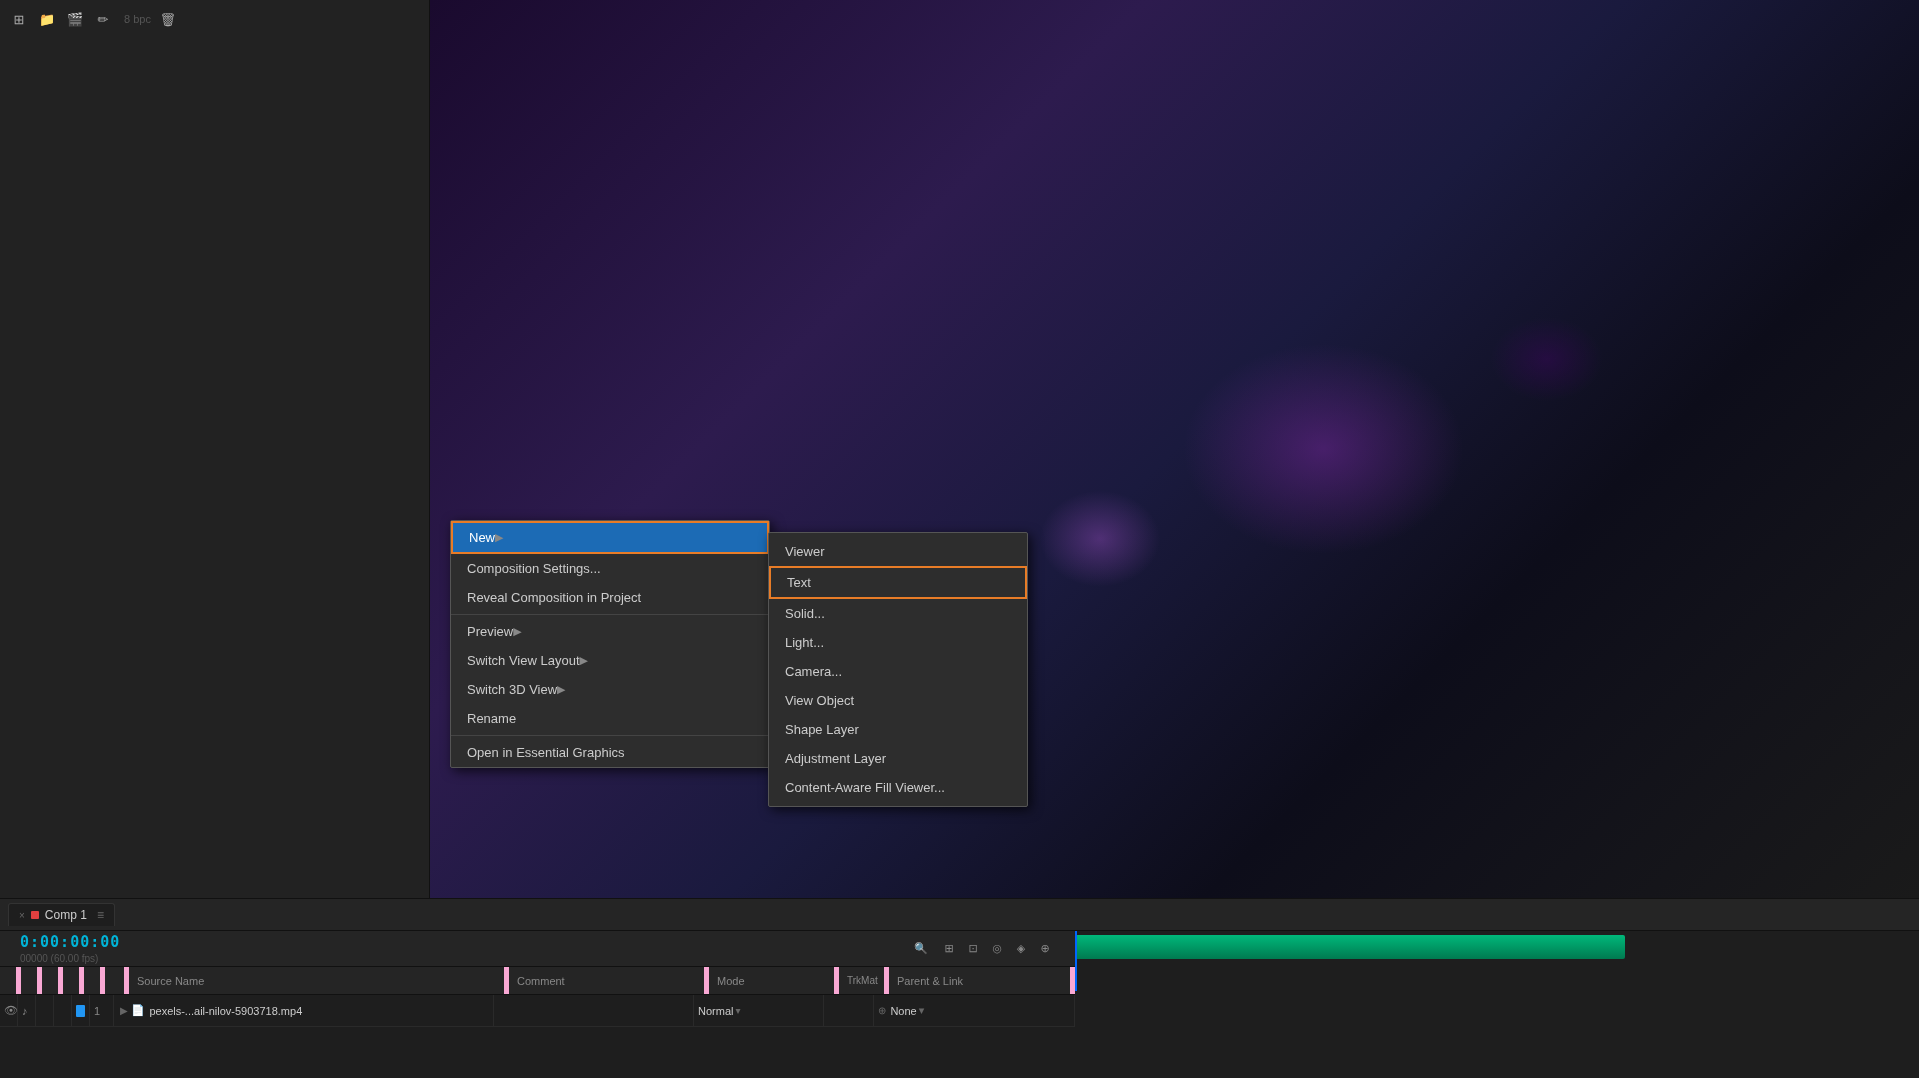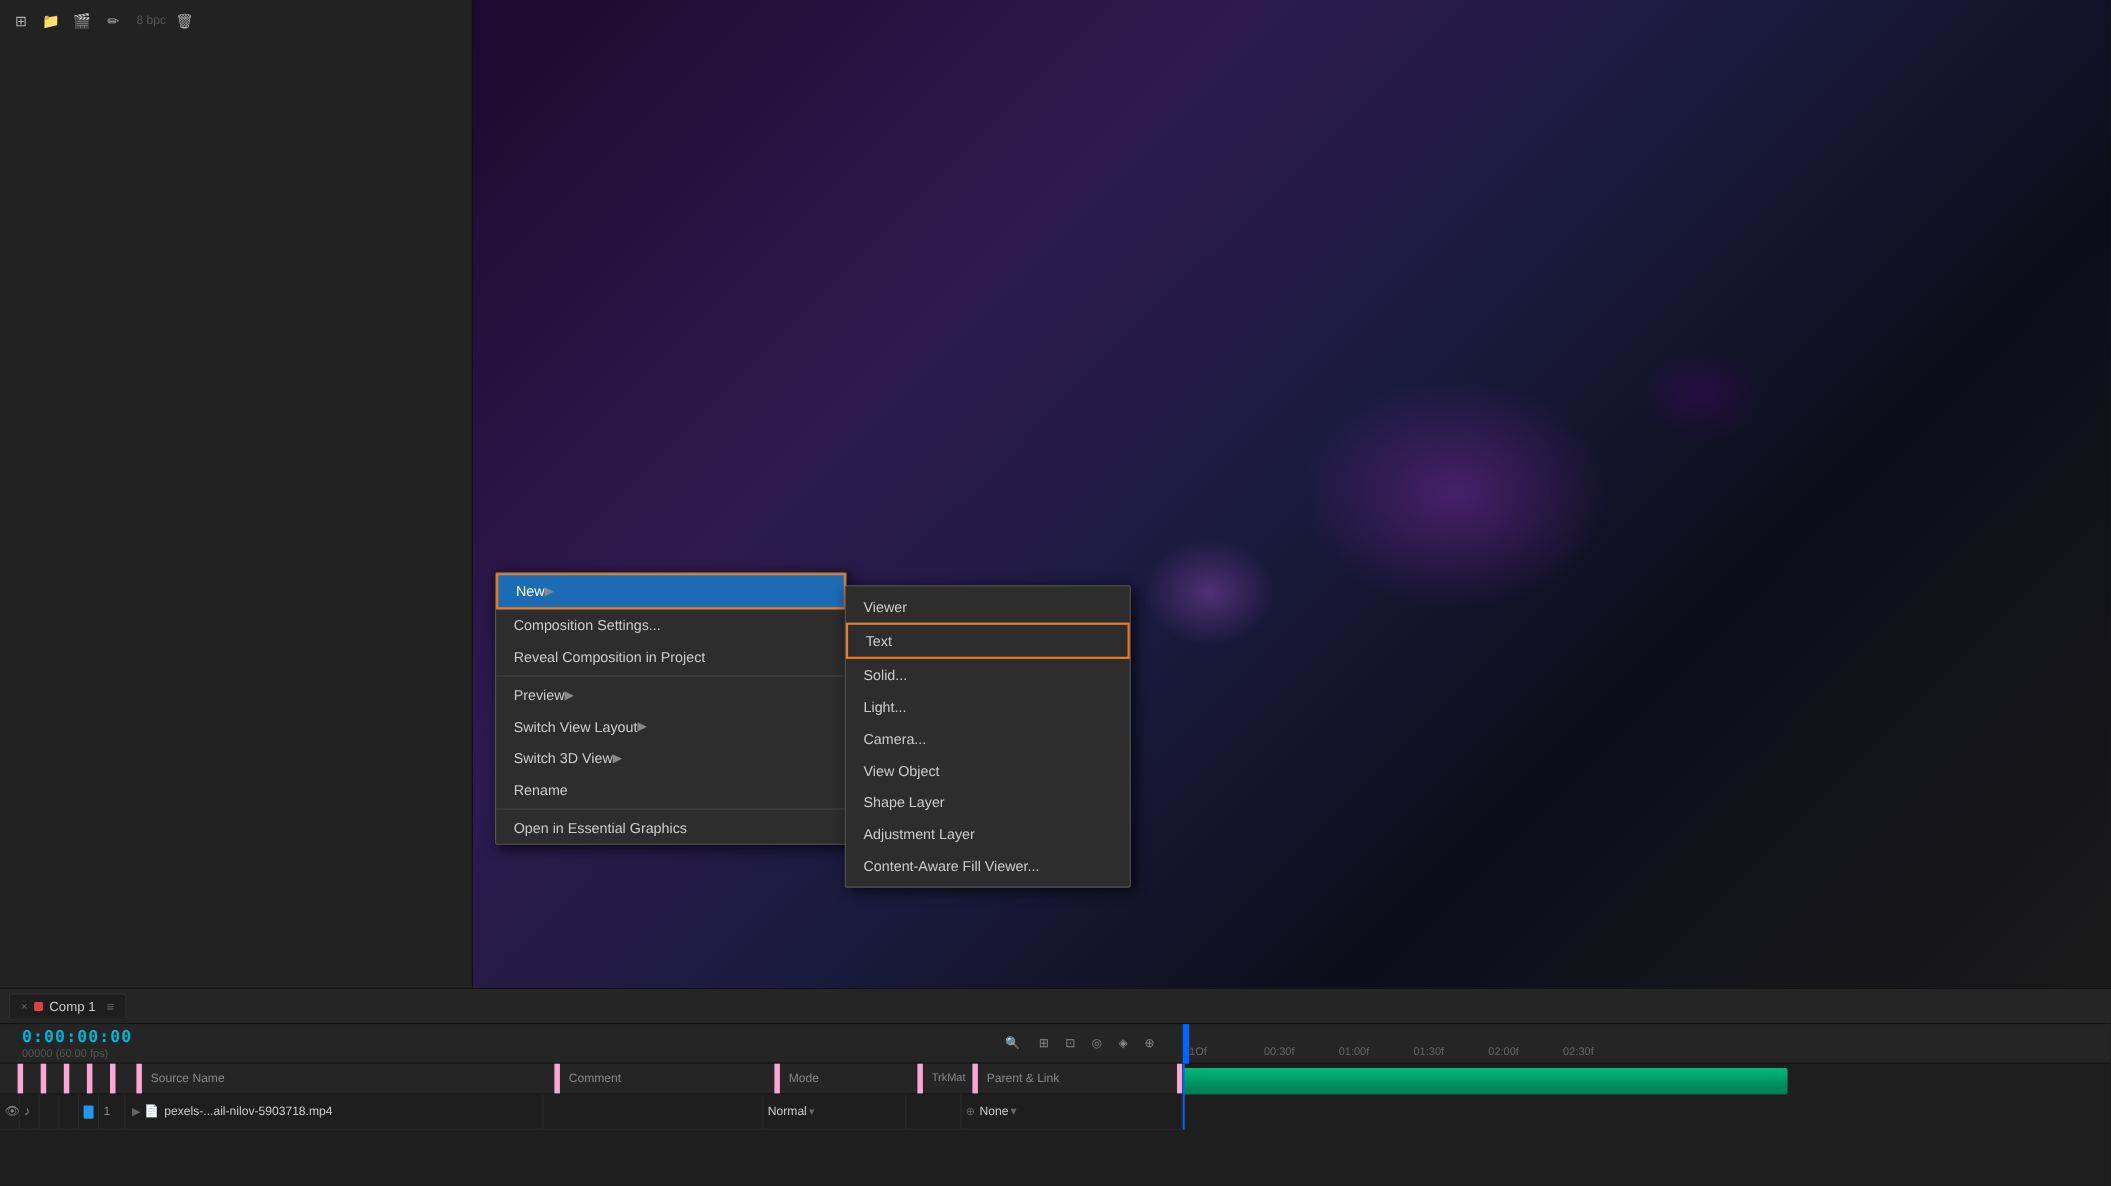--- a/index.html
+++ b/index.html
@@ -480,33 +480,20 @@
                 <span style="color:#666;">▾</span>
               </div>
             </div>
           </div>
         </div>
 
       </div>
 
       <div class="timeline-right">
 
-        <div style="height:36px; background:#252525; display:flex; align-items:flex-end; padding-bottom:4px; border-bottom:1px solid #111; position:relative;">
-
-          <div style="position:absolute; top:0; left:0; width:6px; height:36px; background:#0066ff; z-index:5;"></div>
-
-          <div style="display:flex; margin-left:6px;">
-            <span style="color:#666; font-size:10px; width:68px;">1Of</span>
-            <span style="color:#666; font-size:10px; width:68px;">00:30f</span>
-            <span style="color:#666; font-size:10px; width:68px;">01:00f</span>
-            <span style="color:#666; font-size:10px; width:68px;">01:30f</span>
-            <span style="color:#666; font-size:10px; width:68px;">02:00f</span>
-            <span style="color:#666; font-size:10px; width:68px;">02:30f</span>
-          </div>
-        </div>
 
         <div style="position:relative; height:60px;">
 
           <div style="position:absolute; top:0; left:0; width:2px; height:100%; background:#0066ff; z-index:5;"></div>
 
           <div style="position:absolute; top:4px; left:0; height:24px; width:550px; background:linear-gradient(180deg,#00b87a 0%,#007a50 100%); border-radius:2px; z-index:3;"></div>
         </div>
       </div>
 
     </div>

